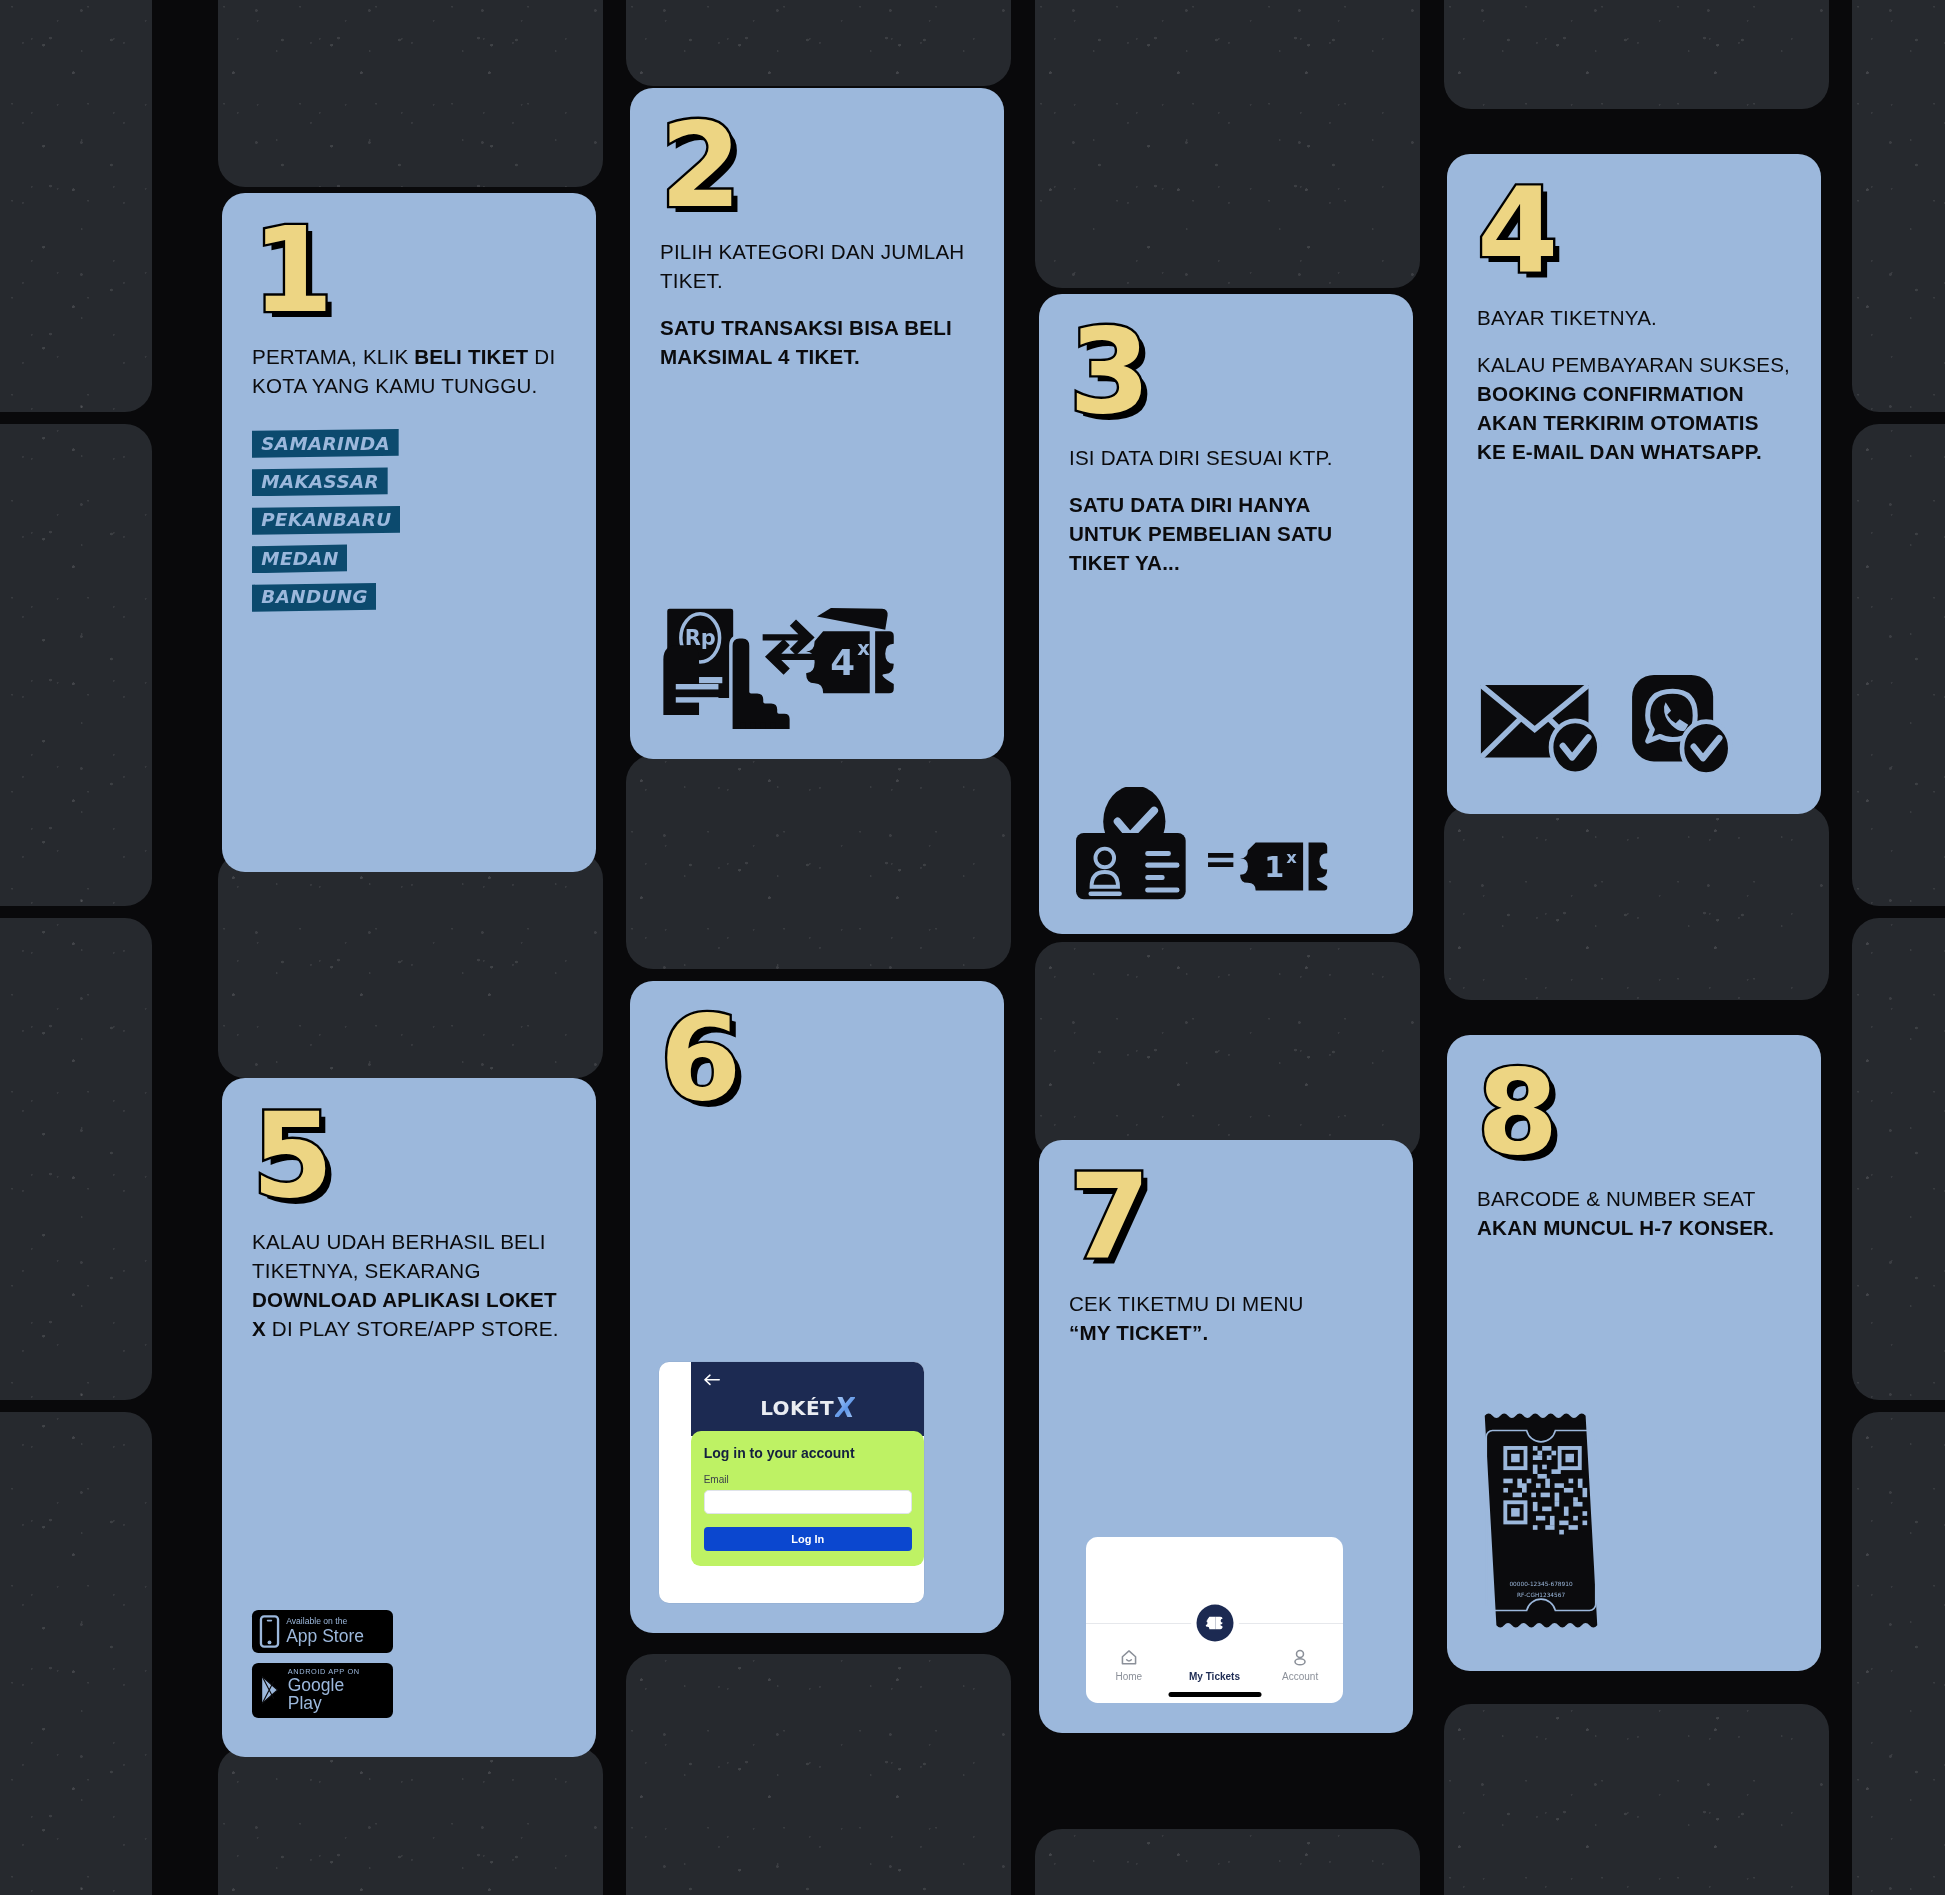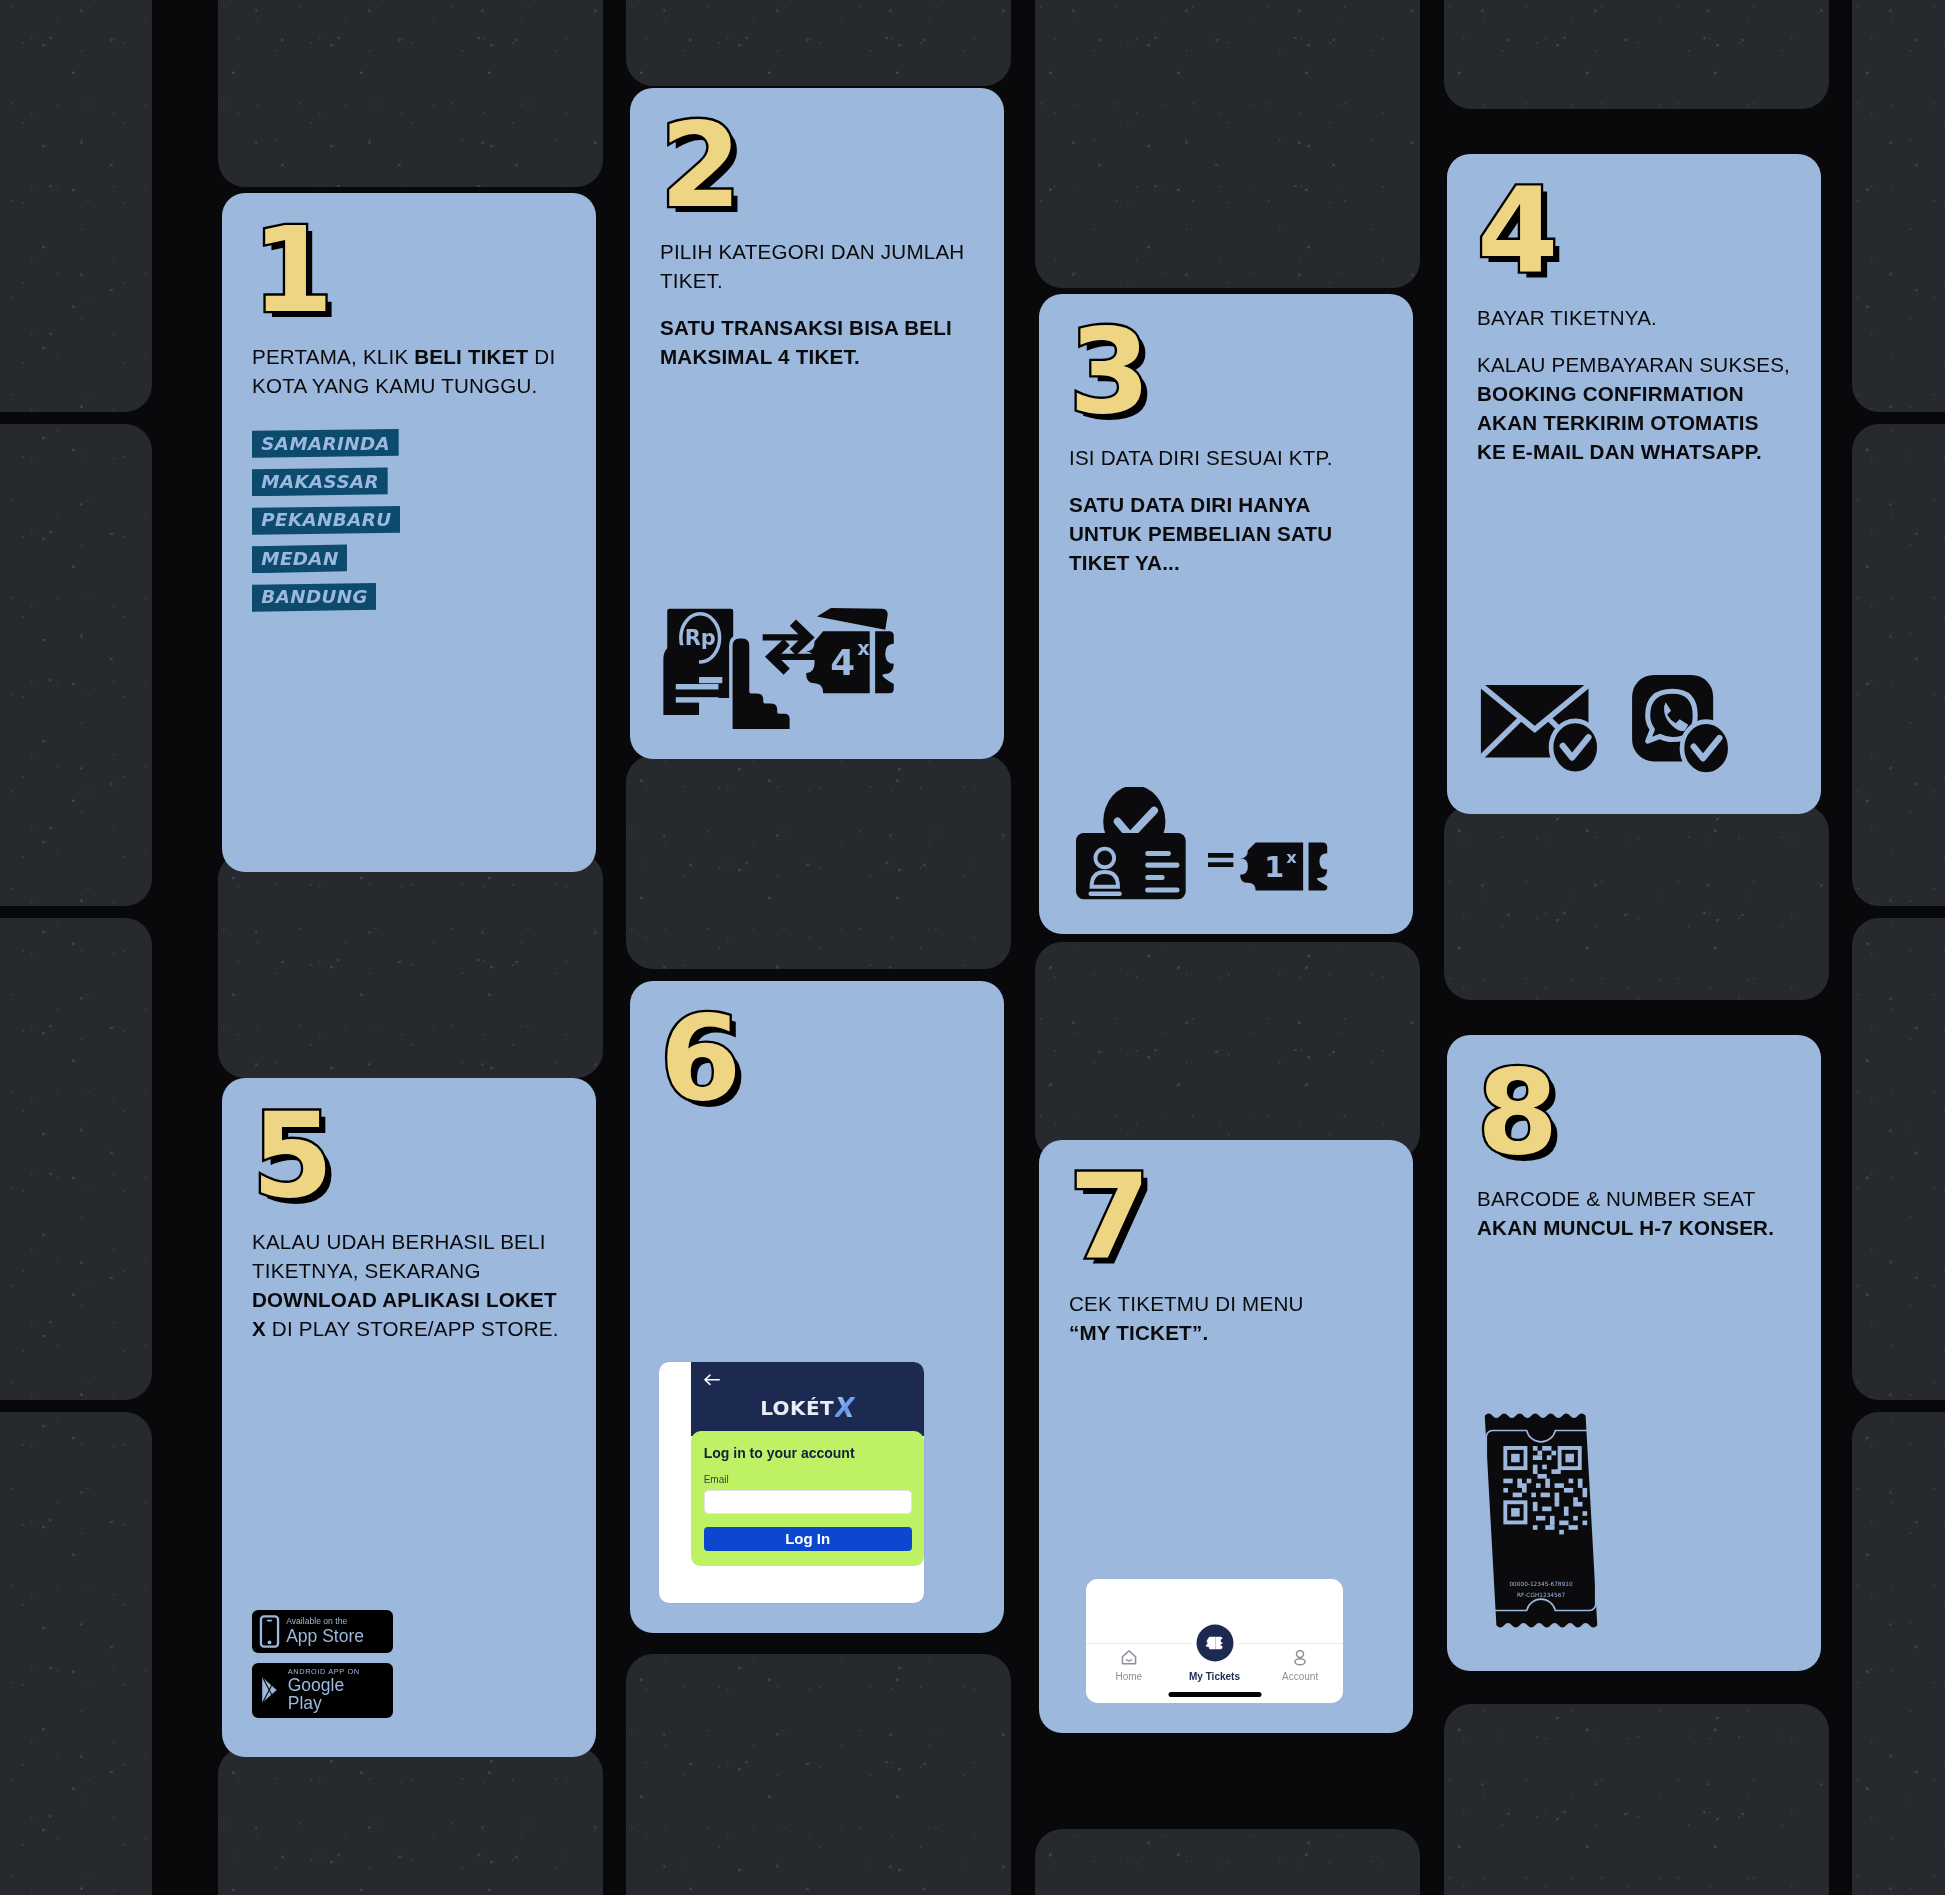--- a/index.html
+++ b/index.html
@@ -114,21 +114,21 @@
     background:#bef264; border-radius: 10px 10px 9.3px 9.3px;
     margin-top:-4.7px; padding: 13.2px 12.5px 15.6px; position: relative;
   }
   .mock-title { font-size: 14px; font-weight: 700; color:#14203f; }
   .mock-label { font-size: 10px; color:#3a3f4a; margin-top: 13.2px; }
   .mock-input {
     margin-top: 4.7px; height: 24px; border:0.8px solid #dfe3ea; border-radius:4.7px; background:#fff;
   }
   .mock-btn {
     margin-top: 13.2px; height: 24px; background:#0B47CF; border-radius: 3.9px;
-    color:#fff; font-size:15px; font-weight:700;
+    color:#fff; font-size:11px; font-weight:700;
     display:flex; align-items:center; justify-content:center;
   }
 
   .nav-mock { background:#fff; border-radius: 11.7px; position: relative; height: 100%; }
   .nav-line { position:absolute; left:0; right:0; top:52%; height:0.8px; background:#e6e8ec; }
   .nav-fab {
     position:absolute; left:50%; transform:translate(-50%,-50%); top:52%;
     width:37px; height:37px; border-radius:50%; background:#1C2A52;
     display:flex; align-items:center; justify-content:center;
     box-shadow: 0 0 0 5.4px #fff;
@@ -352,21 +352,21 @@
     </div>
   </div>
 </div>
 
 <div class="card" style="left:1039px; top:1140px; width:374px; height:593px; display:flex; flex-direction:column;">
   <span class="num">7</span>
   <div class="body">
     <span>CEK TIKETMU DI MENU </span><br>
     <b>“MY TICKET”.</b>
   </div>
-  <div class="nav-mock" style="margin-top:auto; width:257px; height:124px; margin-left:17px;">
+  <div class="nav-mock" style="margin-top:auto; width:257px; height:166px; margin-left:17px;">
     <div class="nav-line"></div>
     <div class="nav-fab">
       <svg width="18.7" height="17" viewBox="0 0 48 44">
         <path d="M4 6 h16 v32 h-16 q0-6-5-6 t-5-5 q5 0 5-5 t-5-5 q5 0 5-5 z" transform="translate(6,0)" fill="#fff"></path>
         <path d="M26 6 h12 q6 0 6 5 q-5 0-5 5 t5 5 q0 5-5 5 t5 5 q0 7-6 7 h-12 z" fill="#fff"></path>
       </svg>
     </div>
     <div class="nav-items">
       <div class="nav-item">
         <svg width="18" height="17" viewBox="0 0 46 44">

